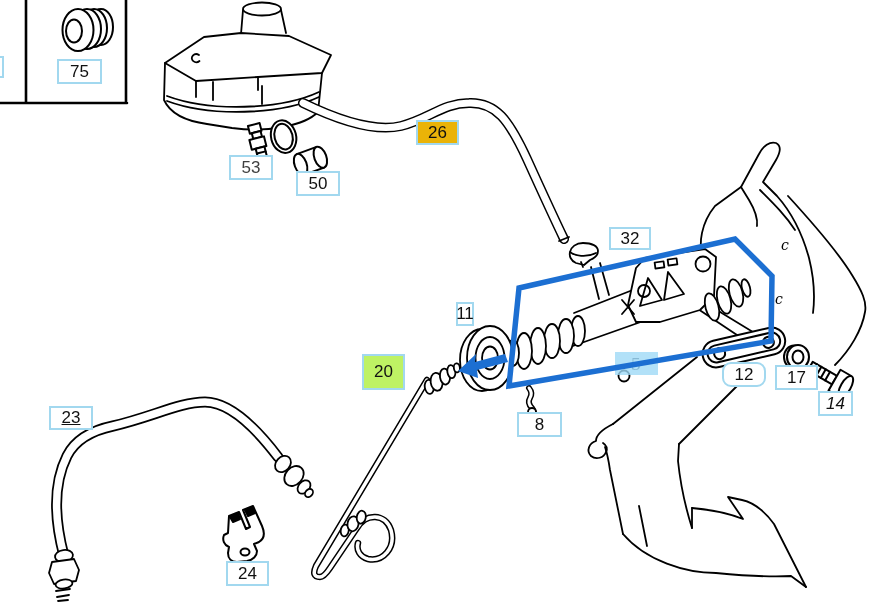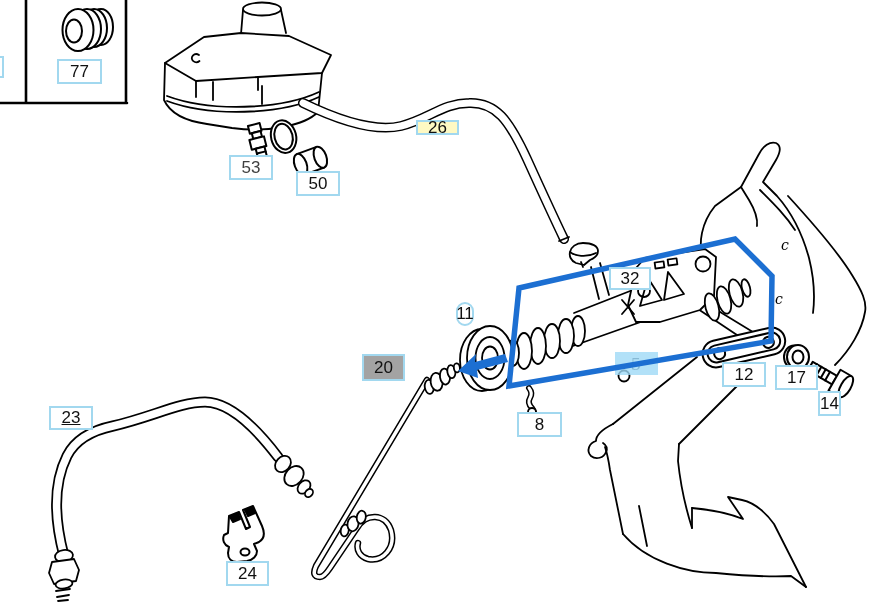--- a/index.html
+++ b/index.html
@@ -209,29 +209,29 @@
     <text x="636" y="370" font-size="17" text-anchor="middle" fill="#2a3b4d" stroke="none" font-family="Liberation Sans, sans-serif">5</text>
     <rect x="615" y="352" width="43" height="23" fill="#9fd9f6" fill-opacity="0.8" stroke="none"></rect>
 
     <polygon points="519,288 735,239 772,276 771,341 509,386" fill="none" stroke="#1c6fd2" stroke-width="5.5" stroke-linejoin="miter"></polygon>
 
     <polygon points="458,371 476,354 475,362 505,354 508,362 477,370 478,378" fill="#1c6fd2" stroke="none"></polygon>
   </g>
 </svg>
 
 <div id="labels-layer">
-      <div class="part-label" style="left: 57px; top: 59px; width: 45px; height: 25px; border-color: rgb(162, 216, 239); background: rgb(255, 255, 255); color: rgb(17, 17, 17);">77</div>
+      <div class="part-label" style="left: 57px; top: 59px; width: 45px; height: 25px; border-color: rgb(162, 216, 239); background: rgb(255, 255, 255); color: rgb(17, 17, 17);">75</div>
       <div class="part-label" style="left: 229px; top: 155px; width: 44px; height: 25px; border-color: rgb(162, 216, 239); background: rgb(255, 255, 255); color: #404040;">53</div>
       <div class="part-label" style="left: 296px; top: 171px; width: 44px; height: 25px; border-color: rgb(162, 216, 239); background: rgb(255, 255, 255); color: rgb(17, 17, 17); text-align: center;">50</div>
-      <div class="part-label" style="left: 416px; top: 120px; width: 43px; height: 15px; border-color: rgb(162, 216, 239); background: #fef9c3; color: rgb(17, 17, 17);">26</div>
-      <div class="part-label" style="left: 609px; top: 227px; width: 42px; height: 23px; border-color: rgb(162, 216, 239); background: rgb(255, 255, 255); color: rgb(17, 17, 17); margin-top: 40px;">32</div>
-      <div class="part-label" style="left: 456px; top: 302px; width: 18px; height: 24px; border-color: rgb(162, 216, 239); background: rgb(255, 255, 255); color: rgb(17, 17, 17); border-radius: 12px;">11</div>
-      <div class="part-label" style="left: 362px; top: 354px; width: 43px; height: 27px; border-color: rgb(162, 216, 239); background: #a3a3a3; color: rgb(17, 17, 17);">20</div>
+      <div class="part-label" style="left: 416px; top: 120px; width: 43px; height: 25px; border-color: rgb(162, 216, 239); background: #eab308; color: rgb(17, 17, 17);">26</div>
+      <div class="part-label" style="left: 609px; top: 227px; width: 42px; height: 23px; border-color: rgb(162, 216, 239); background: rgb(255, 255, 255); color: rgb(17, 17, 17);">32</div>
+      <div class="part-label" style="left: 456px; top: 302px; width: 18px; height: 24px; border-color: rgb(162, 216, 239); background: rgb(255, 255, 255); color: rgb(17, 17, 17);">11</div>
+      <div class="part-label" style="left: 362px; top: 354px; width: 43px; height: 36px; border-color: rgb(162, 216, 239); background: #bef264; color: rgb(17, 17, 17);">20</div>
       <div class="part-label" style="left: 49px; top: 406px; width: 44px; height: 24px; border-color: rgb(162, 216, 239); background: rgb(255, 255, 255); color: rgb(17, 17, 17); text-decoration: underline;">23</div>
       <div class="part-label" style="left: 226px; top: 561px; width: 43px; height: 25px; border-color: rgb(162, 216, 239); background: rgb(255, 255, 255); color: rgb(17, 17, 17);">24</div>
       <div class="part-label" style="left: 517px; top: 412px; width: 45px; height: 25px; border-color: rgb(162, 216, 239); background: rgb(255, 255, 255); color: rgb(17, 17, 17);">8</div>
-      <div class="part-label" style="left: 722px; top: 362px; width: 44px; height: 25px; border-color: rgb(162, 216, 239); background: rgb(255, 255, 255); color: rgb(17, 17, 17);">12</div>
+      <div class="part-label" style="left: 722px; top: 362px; width: 44px; height: 25px; border-color: rgb(162, 216, 239); background: rgb(255, 255, 255); color: rgb(17, 17, 17); border-radius: 9px;">12</div>
       <div class="part-label" style="left: 775px; top: 365px; width: 43px; height: 25px; border-color: rgb(162, 216, 239); background: rgb(255, 255, 255); color: rgb(17, 17, 17); text-align: right;">17</div>
-      <div class="part-label" style="left: 818px; top: 391px; width: 23px; height: 25px; border-color: rgb(162, 216, 239); background: rgb(255, 255, 255); color: rgb(17, 17, 17);">14</div>
+      <div class="part-label" style="left: 818px; top: 391px; width: 35px; height: 25px; border-color: rgb(162, 216, 239); background: rgb(255, 255, 255); color: rgb(17, 17, 17); font-style: italic;">14</div>
       <div class="part-label" style="left: -12px; top: 56px; width: 16px; height: 22px; border-color: rgb(162, 216, 239); background: rgb(255, 255, 255); color: rgb(17, 17, 17);"></div>
     </div>
 
 </div>
 
 </body></html>

